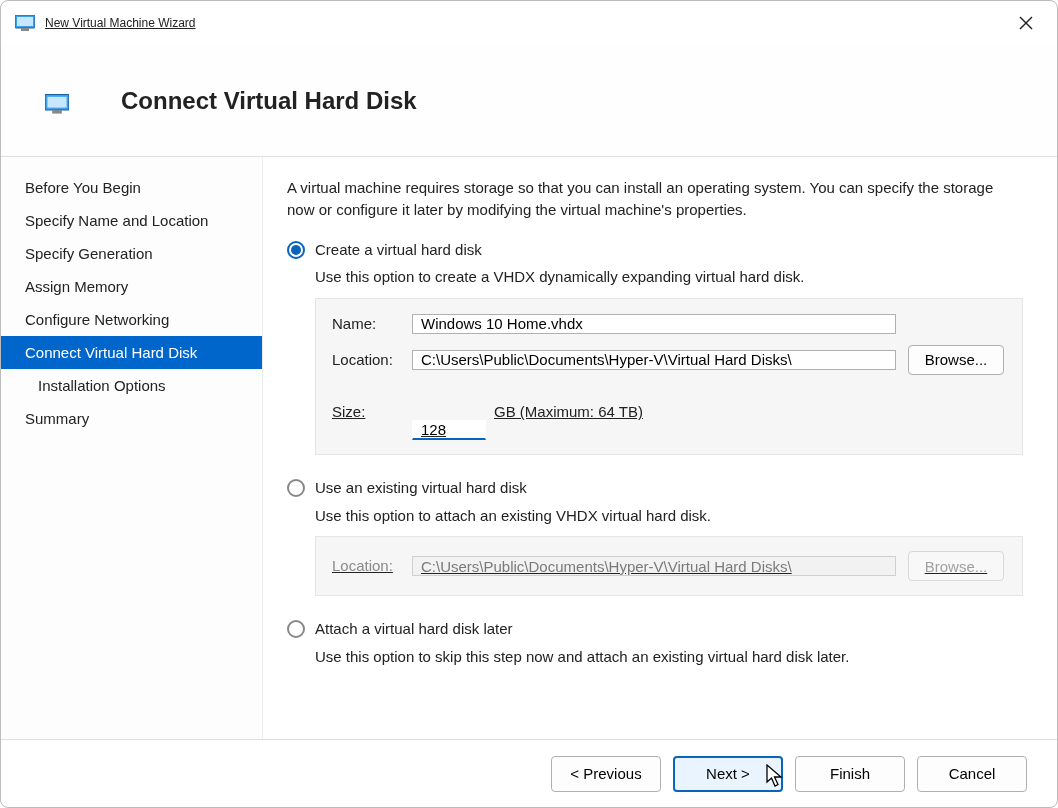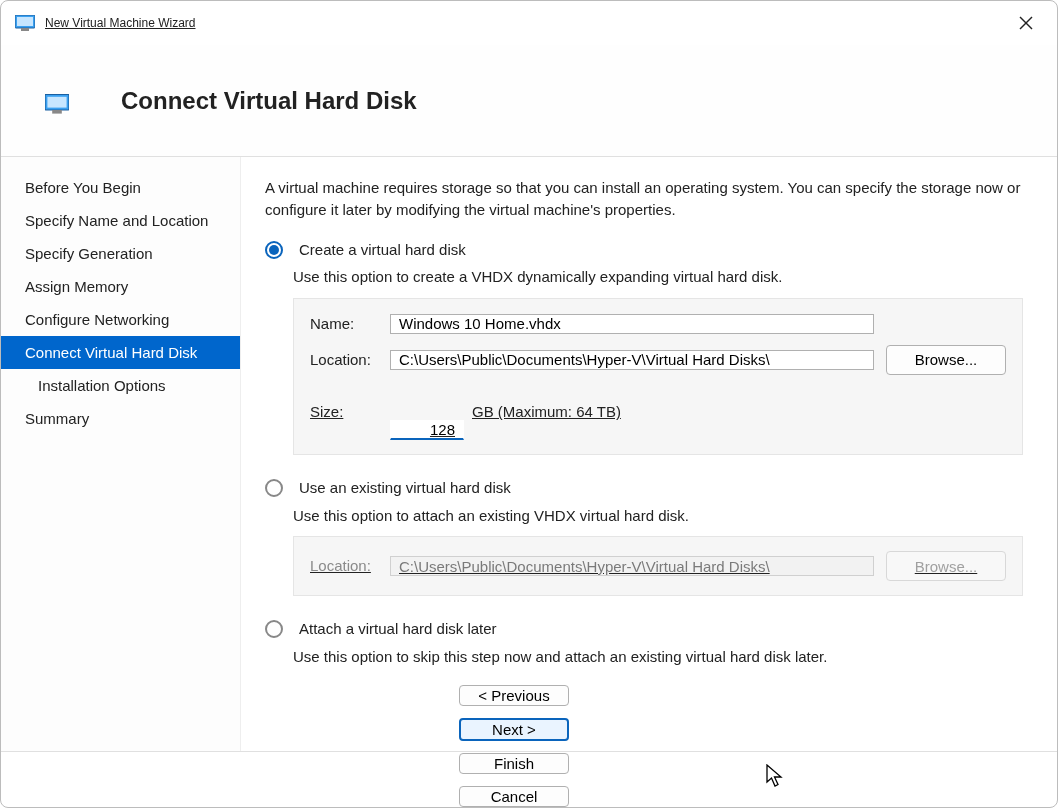--- a/index.html
+++ b/index.html
@@ -93,21 +93,21 @@
     flex: 1;
     padding: 20px 34px 10px 24px;
     font-size: 15px;
     color: #222;
     line-height: 1.45;
   }
   .intro { margin-bottom: 18px; }
   .option {
     display: flex;
     align-items: flex-start;
-    gap: 16px;
+    gap: 10px;
     margin-bottom: 6px;
   }
   .radio {
     width: 18px; height: 18px;
     border: 2px solid #888;
     border-radius: 50%;
     position: relative;
     margin-top: 2px;
     flex-shrink: 0;
   }
@@ -151,58 +151,56 @@
     border: 1px solid #b0b0b0;
     background: #fff;
     padding: 0 8px;
     font-family: inherit;
     font-size: 15px;
   }
   .text-input.name { width: 484px; }
   .text-input.loc { width: 484px; }
   .text-input.size {
     width: 74px;
-    text-align: right;
     border: 1px solid transparent;
     border-bottom: 2px solid #0a64bc;
     background: #fff;
     margin-top: 35px;
   }
   .text-input.disabled {
     background: #f2f2f2;
     color: #7a7a7a;
     border-color: #d0d0d0;
   }
   .size-suffix { margin-left: 8px; }
   .browse-btn {
     height: 30px;
-    width: 120px;
+    width: 96px;
     margin-left: 12px;
     border: 1px solid #b0b0b0;
     background: #fdfdfd;
     border-radius: 4px;
     font-family: inherit;
     font-size: 15px;
     cursor: pointer;
   }
   .browse-btn.disabled {
     color: #a0a0a0;
     border-color: #d8d8d8;
     background: #f8f8f8;
     cursor: default;
   }
   .footer {
-    height: 56px;
+    height: 68px;
     border-top: 1px solid #e0e0e0;
     display: flex;
     align-items: center;
     justify-content: flex-end;
     gap: 12px;
     padding-right: 30px;
-    flex-direction: column;
   }
   .wiz-btn {
     height: 36px;
     width: 110px;
     border: 1px solid #b0b0b0;
     background: #fdfdfd;
     border-radius: 4px;
     font-family: inherit;
     font-size: 15px;
     cursor: pointer;

